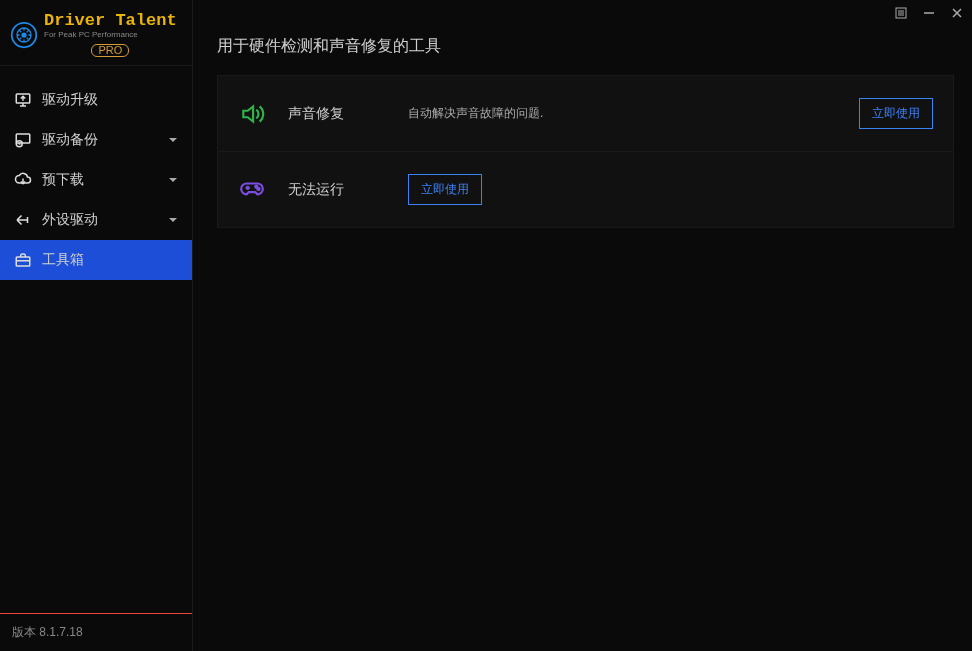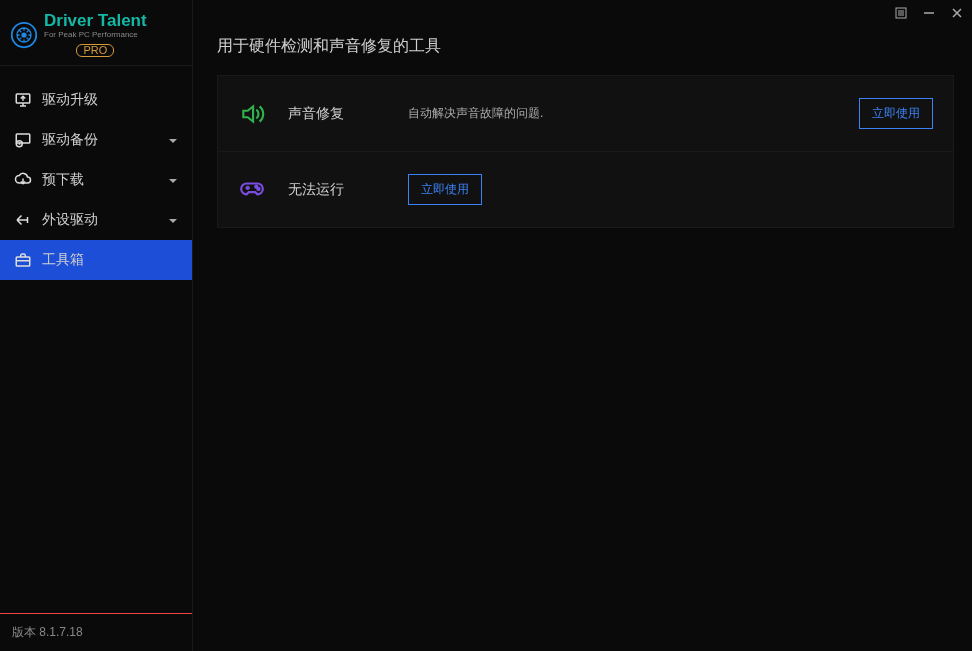--- a/index.html
+++ b/index.html
@@ -3,27 +3,27 @@
 <meta charset="utf-8">
 <style>
 * { margin: 0; padding: 0; box-sizing: border-box; font-family: "Microsoft YaHei", Arial, sans-serif; }
 body { background: #000; width: 972px; height: 651px; overflow: hidden; color: #d0d0d0; }
 .app { display: flex; width: 100%; height: 100%; position: relative; }
 
 .sidebar { width: 193px; background: #0a0a0a; display: flex; flex-direction: column; border-right: 1px solid #1a1a1a; }
 .logo-area { padding: 12px 10px 8px 10px; display: flex; align-items: center; gap: 6px; border-bottom: 1px solid #1a1a1a; }
 .logo-gear { width: 28px; height: 28px; flex-shrink: 0; }
 .logo-text { display: flex; flex-direction: column; line-height: 1; }
-.logo-title { color: #14b8a6; font-size: 17px; font-weight: bold; }
+.logo-title { color: #eab308; font-size: 17px; font-weight: bold; font-family: Liberation Mono, monospace; }
 .logo-sub { color: #888; font-size: 8px; margin-top: 2px; }
 .logo-pro { border: 1px solid #d49b38; color: #d49b38; font-size: 11px; padding: 0 6px; border-radius: 6px; margin-top: 3px; align-self: center; display: inline-block; }
 .pro-wrap { text-align: center; margin-top: 2px;}
 
 .nav { flex: 1; padding-top: 14px; }
-.nav-item { display: flex; align-items: flex-end; padding: 11px 14px; font-size: 14px; color: #d0d0d0; cursor: pointer; position: relative; }
+.nav-item { display: flex; align-items: center; padding: 11px 14px; font-size: 14px; color: #d0d0d0; cursor: pointer; position: relative; }
 .nav-item.active { background: #1d4ed8; }
 .nav-item .nav-icon { width: 18px; height: 18px; margin-right: 10px; display: inline-flex; align-items: center; justify-content: center; }
 .nav-item .chev { position: absolute; right: 14px; color: #aaa; }
 
 .footer { padding: 10px 12px; font-size: 12px; color: #888; border-top: 1px solid #ef4444; }
 
 .main { flex: 1; display: flex; flex-direction: column; background: #0a0a0a; }
 .titlebar { height: 26px; display: flex; justify-content: flex-end; align-items: center; padding-right: 8px; gap: 14px; }
 .tb-btn { width: 14px; height: 14px; display: flex; align-items: center; justify-content: center; color: #aaa; cursor: pointer; }
 .tb-btn svg { width: 12px; height: 12px; }

